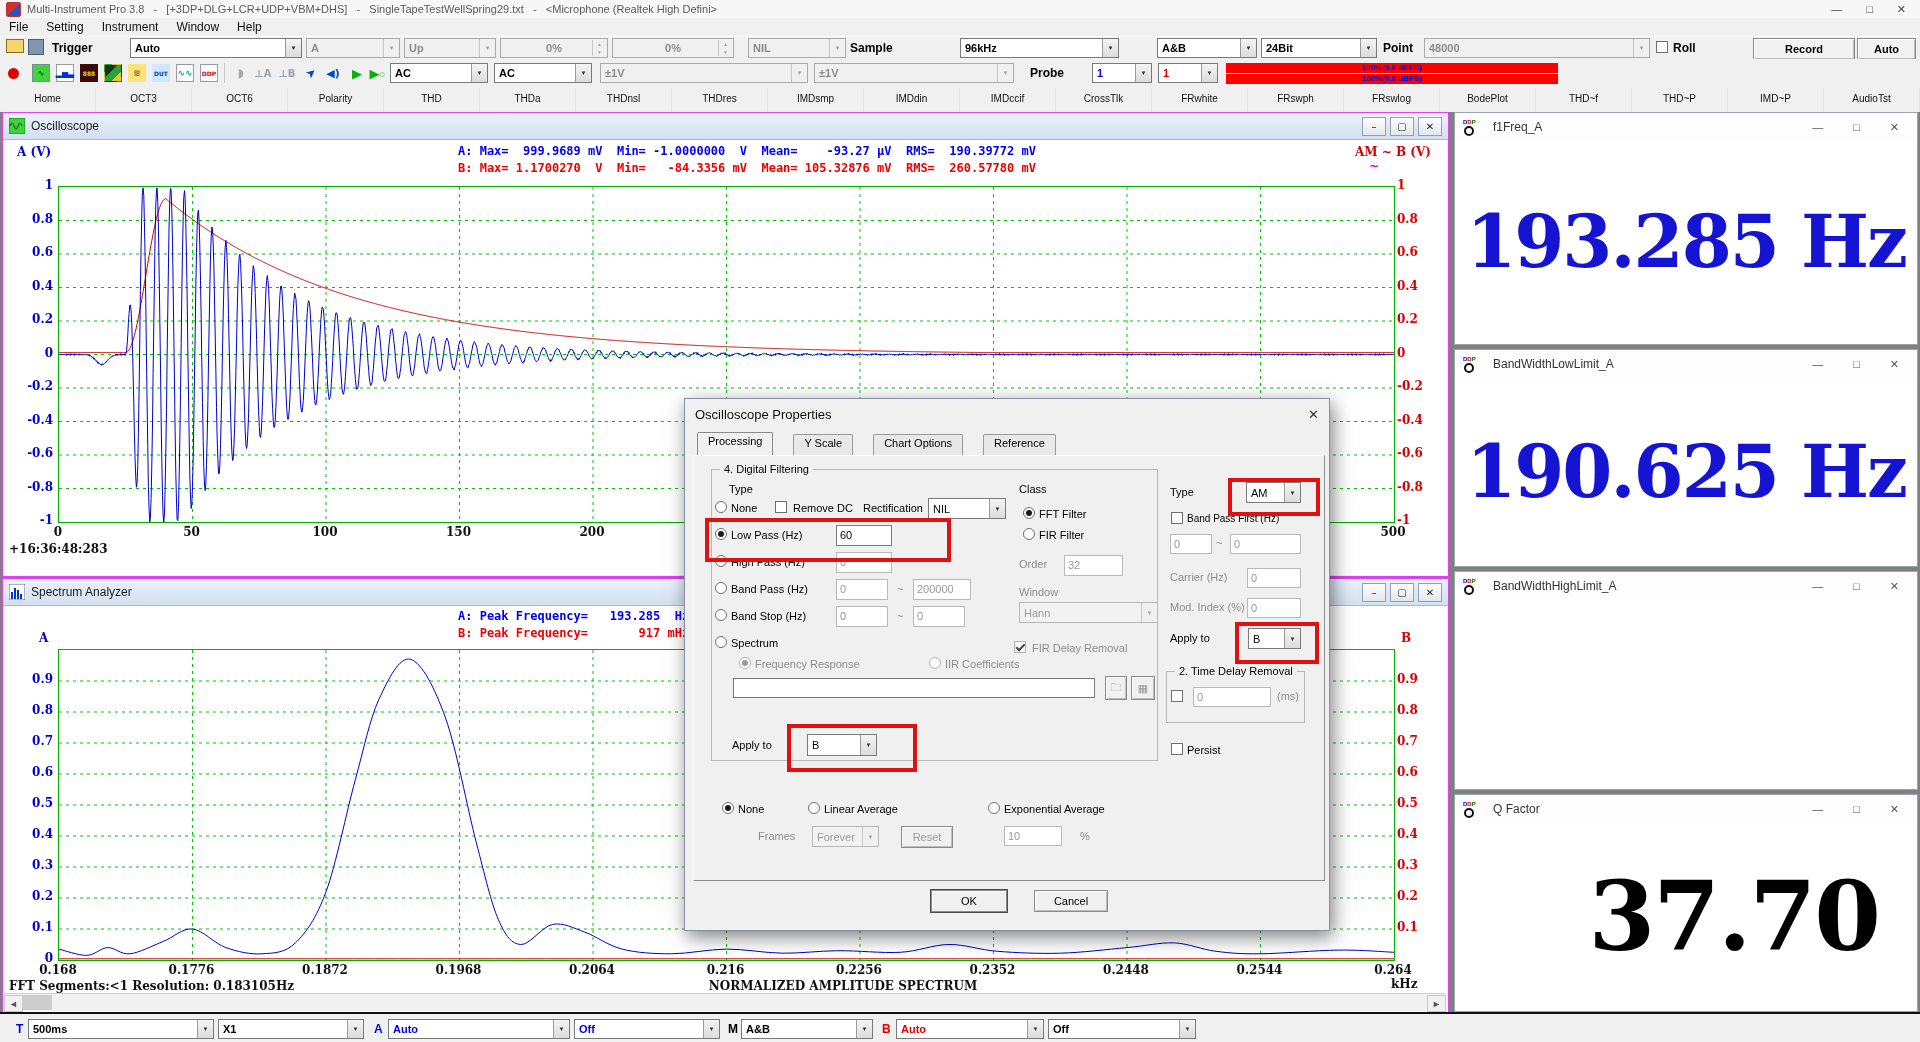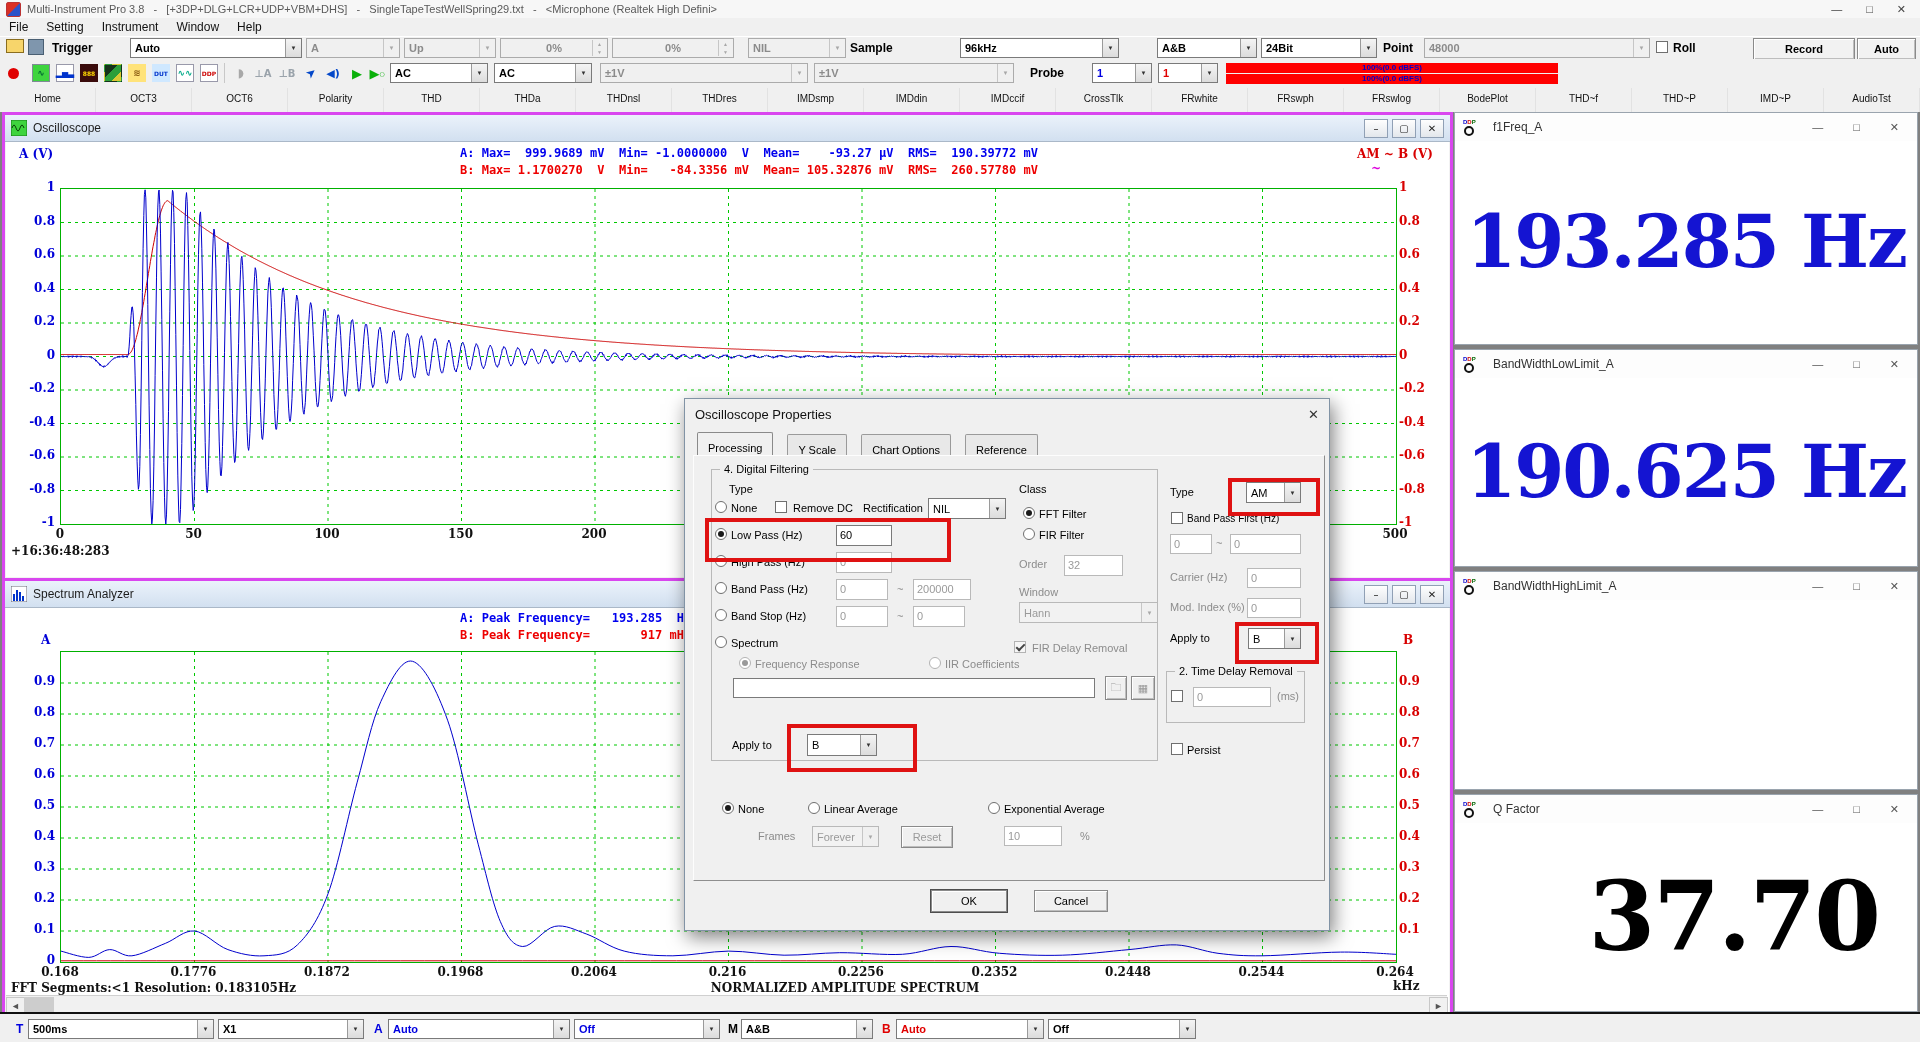--- a/index.html
+++ b/index.html
@@ -33,40 +33,40 @@
   .chk.dis{border-color:#b3b3b3;background:#f6f6f6}
   .rad{position:absolute;width:12px;height:12px;border-radius:50%;background:#fff;border:1px solid #6f6f6f;box-sizing:border-box}
   .rad.on::after{content:'';position:absolute;left:2px;top:2px;width:6px;height:6px;border-radius:50%;background:#1a1a1a}
   .rad.dis{border-color:#b3b3b3}.rad.dis.on::after{background:#9a9a9a}
   
   .ticon{position:absolute;width:18px;height:18px;top:5px;box-sizing:border-box;display:flex;align-items:center;justify-content:center;font:bold 9px "DejaVu Sans",sans-serif;border:1px solid transparent}
   .pressed{border:1px solid #7f8a95;background:#e4ecf4}
   .meterrow{position:absolute;left:0;right:0;height:10px;background:#ff0000;color:#0000cc;font:bold 8px "Liberation Sans",sans-serif;text-align:center;line-height:10px}
   
   #mdi{position:absolute;left:0;top:112px;right:0;height:900px;background:#808080}
-  .mwin{position:absolute;background:#fff;border:3px solid #d946ef;box-shadow:inset 0 0 0 1px #f2f2f2}
+  .mwin{position:absolute;background:#fff;border:1px solid #d946ef;box-shadow:inset 0 0 0 1px #f2f2f2}
   .mtitle{height:26px;background:linear-gradient(#ebf2fb,#d2e0f0);border-bottom:1px solid #aab8c8;display:flex;align-items:center;padding:0 6px;gap:6px;font:12px "Liberation Sans",sans-serif;color:#1d1d1d}
   .wbtns{margin-left:auto;display:flex;gap:4px}
   .wbtn{width:22px;height:17px;background:linear-gradient(#fefefe,#e3e7ec);border:1px solid #90a0b5;font:10px "DejaVu Sans",sans-serif;display:flex;align-items:center;justify-content:center;color:#222}
   .stat{position:absolute;font:bold 12px "DejaVu Sans Mono",monospace;white-space:pre}
   .stat.a{color:#0000ee}.stat.b{color:#ee0000}
   .tick{position:absolute;font:bold 12px "DejaVu Serif",serif;white-space:nowrap}
   .axlbl{position:absolute;font:bold 12px "DejaVu Serif",serif;white-space:nowrap}
   .milogo{position:absolute;font:italic bold 13px "DejaVu Serif",serif;color:#dd00dd}
   svg.plot{position:absolute;background:#fff;border:1px solid #00b100}
   svg .grid{stroke:#00c800;stroke-width:1;stroke-dasharray:3 4}
   .sb{position:absolute;background:#f1f1f1;border-top:1px solid #d0d0d0}
   .sbarrow{position:absolute;top:1px;width:17px;height:15px;background:#f1f1f1;border:1px solid #c8c8c8;color:#555;font-size:9px;display:flex;align-items:center;justify-content:center}
   .sbthumb{position:absolute;top:1px;height:15px;background:#cdcdcd}
   
   #dlg{position:absolute;left:684px;top:398px;width:646px;height:533px;background:#f0f0f0;border:1px solid #8193a5;box-shadow:3px 6px 18px rgba(0,0,0,.5);z-index:10;box-sizing:border-box}
   #dlg .dtbar{height:30px;display:flex;align-items:center;padding:0 10px;font:13px "Liberation Sans",sans-serif;color:#111}
   #dlg .dclose{margin-left:auto;color:#333;font-size:13px}
   .dtabs{position:absolute;left:12px;top:35px;display:flex}
-  .dtab{height:21px;padding:9px 10px 0;font:11px "Liberation Sans",sans-serif;border:1px solid #9a9a9a;border-bottom:none;background:#e8e8e8;margin-right:14px;border-radius:2px 2px 0 0}
+  .dtab{height:21px;padding:2px 10px 0;font:11px "Liberation Sans",sans-serif;border:1px solid #9a9a9a;border-bottom:none;background:#e8e8e8;margin-right:20px;border-radius:2px 2px 0 0}
   .dtab.act{background:#f0f0f0;height:23px;margin-top:-2px;border-color:#8a8a8a}
   .dpage{position:absolute;left:8px;top:56px;width:630px;height:424px;background:#f0f0f0;border:1px solid;border-color:#fdfdfd #8e8e8e #8e8e8e #fdfdfd}
   .grp{position:absolute;border:1px solid #b9b9b9;box-sizing:border-box}
   .leg{position:absolute;top:-7px;left:8px;background:#f0f0f0;padding:0 4px;font:11px "Liberation Sans",sans-serif;color:#000;white-space:nowrap}
   .dl{position:absolute;font:11px "Liberation Sans",sans-serif;color:#000;white-space:nowrap}
   .dl.gray{color:#8c8c8c}
   .tin{position:absolute;box-sizing:border-box;height:21px;background:#fff;border:1px solid #7a7a7a;font:11px "Liberation Sans",sans-serif;padding:3px 3px 0;color:#000}
   .tin.dis{color:#9a9a9a;border-color:#b9b9b9}
   .dcombo{position:absolute;height:21px;background:#fff;border:1px solid #7a7a7a;font:11px "Liberation Sans",sans-serif;display:flex;align-items:center;padding-left:4px;box-sizing:border-box}
   .dcombo .ar{margin-left:auto;width:15px;align-self:stretch;background:linear-gradient(#f4f4f4,#dcdcdc);border-left:1px solid #9a9a9a;display:flex;align-items:center;justify-content:center;font-size:6px;color:#333}

